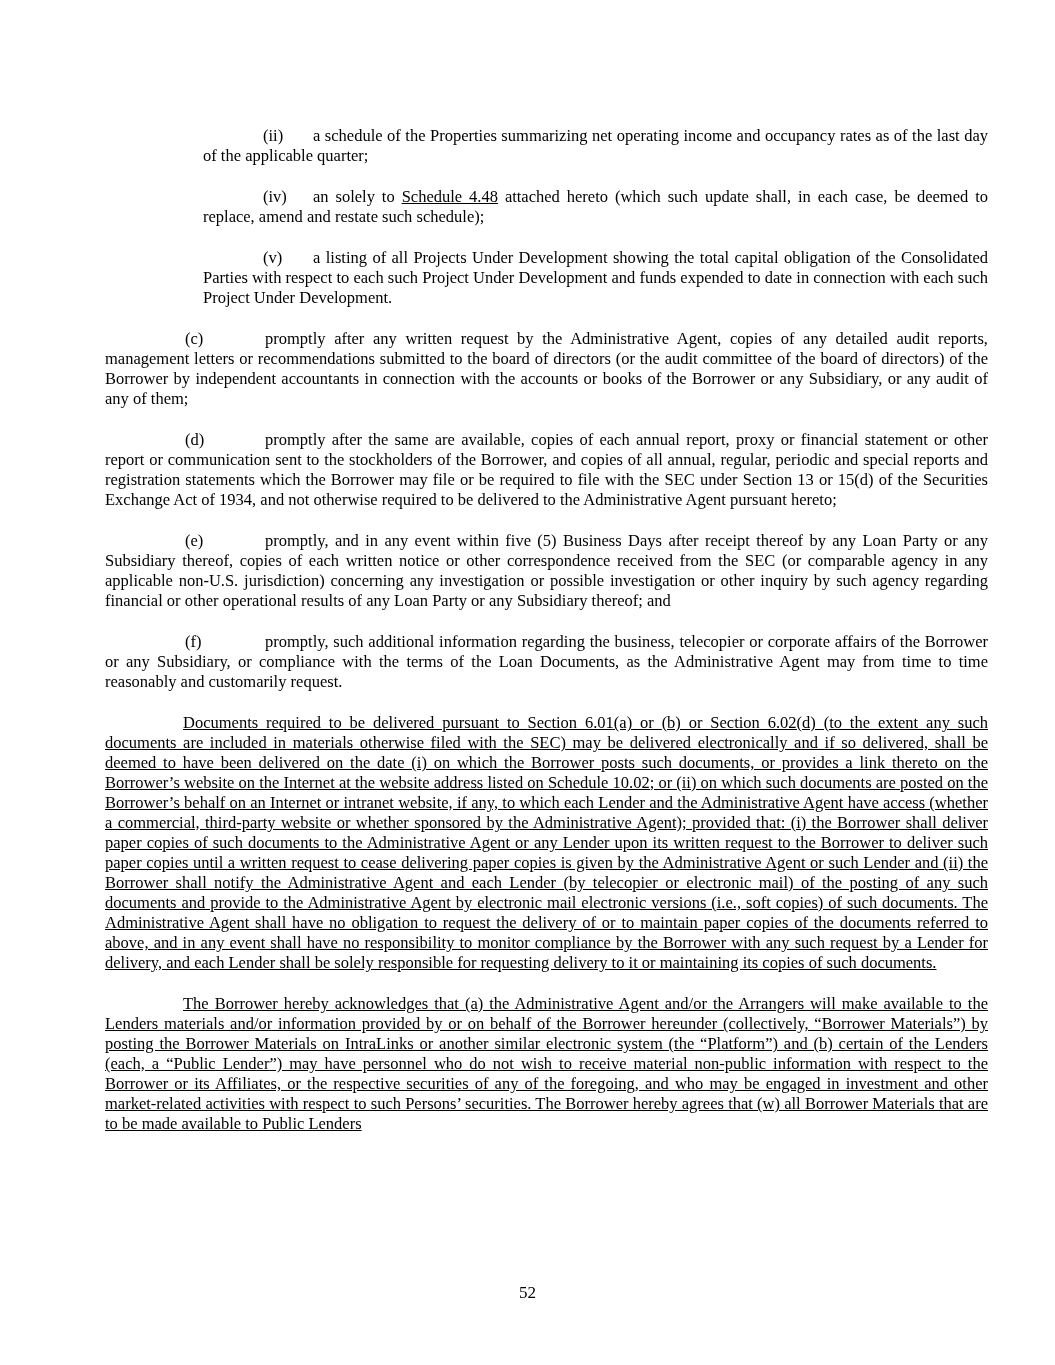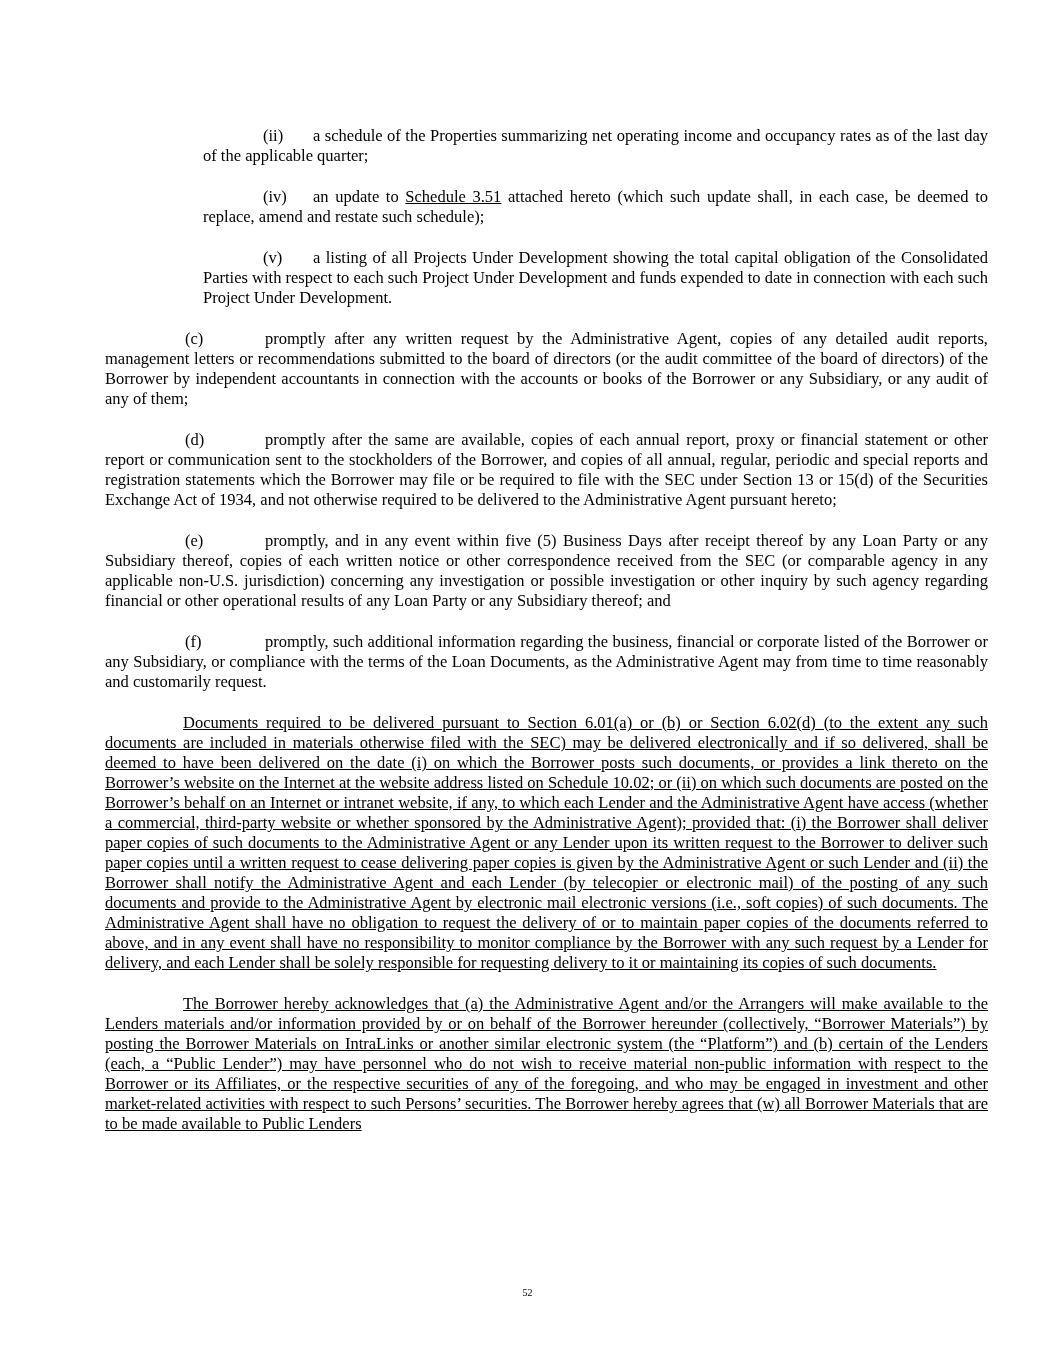--- a/index.html
+++ b/index.html
@@ -35,32 +35,32 @@
   }
   .para.item .plabel { width: 80px; }
   .para.sub  .plabel { width: 50px; }
   .u { text-decoration: underline; }
   .pagenum {
     position: absolute;
     top: 1283px;
     left: 0;
     width: 100%;
     text-align: center;
-    font-size: 10px;
+    font-size: 17px;
   }
 </style>
 </head>
 <body>
 
 <div class="page">
   <div id="doc">
       <p class="para sub"><span class="plabel">(ii)</span><span class="">a schedule of the Properties summarizing net operating income and occupancy rates as of the last day of the applicable quarter;</span></p>
-      <p class="para sub"><span class="plabel">(iv)</span><span class="">an update to </span><span class="u">Schedule 3.51</span><span class=""> attached hereto (which such update shall, in each case, be deemed to replace, amend and restate such schedule);</span></p>
+      <p class="para sub"><span class="plabel">(iv)</span><span class="">an solely to </span><span class="u">Schedule 4.48</span><span class=""> attached hereto (which such update shall, in each case, be deemed to replace, amend and restate such schedule);</span></p>
       <p class="para sub"><span class="plabel">(v)</span><span class="">a listing of all Projects Under Development showing the total capital obligation of the Consolidated Parties with respect to each such Project Under Development and funds expended to date in connection with each such Project Under Development.</span></p>
       <p class="para item"><span class="plabel">(c)</span><span class="">promptly after any written request by the Administrative Agent, copies of any detailed audit reports, management letters or recommendations submitted to the board of directors (or the audit committee of the board of directors) of the Borrower by independent accountants in connection with the accounts or books of the Borrower or any Subsidiary, or any audit of any of them;</span></p>
       <p class="para item"><span class="plabel">(d)</span><span class="">promptly after the same are available, copies of each annual report, proxy or financial statement or other report or communication sent to the stockholders of the Borrower, and copies of all annual, regular, periodic and special reports and registration statements which the Borrower may file or be required to file with the SEC under Section 13 or 15(d) of the Securities Exchange Act of 1934, and not otherwise required to be delivered to the Administrative Agent pursuant hereto;</span></p>
       <p class="para item"><span class="plabel">(e)</span><span class="">promptly, and in any event within five (5) Business Days after receipt thereof by any Loan Party or any Subsidiary thereof, copies of each written notice or other correspondence received from the SEC (or comparable agency in any applicable non-U.S. jurisdiction) concerning any investigation or possible investigation or other inquiry by such agency regarding financial or other operational results of any Loan Party or any Subsidiary thereof; and</span></p>
-      <p class="para item"><span class="plabel">(f)</span><span class="">promptly, such additional information regarding the business, financial or corporate listed of the Borrower or any Subsidiary, or compliance with the terms of the Loan Documents, as the Administrative Agent may from time to time reasonably and customarily request.</span></p>
+      <p class="para item"><span class="plabel">(f)</span><span class="">promptly, such additional information regarding the business, telecopier or corporate affairs of the Borrower or any Subsidiary, or compliance with the terms of the Loan Documents, as the Administrative Agent may from time to time reasonably and customarily request.</span></p>
       <p class="para body"><span class="">Documents required to be delivered pursuant to </span><span class="u">Section 6.01(a)</span><span class=""> or </span><span class="u">(b)</span><span class=""> or </span><span class="u">Section 6.02(d)</span><span class=""> (to the extent any such documents are included in materials otherwise filed with the SEC) may be delivered electronically and if so delivered, shall be deemed to have been delivered on the date (i) on which the Borrower posts such documents, or provides a link thereto on the Borrower’s website on the Internet at the website address listed on </span><span class="u">Schedule 10.02</span><span class="">; or (ii) on which such documents are posted on the Borrower’s behalf on an Internet or intranet website, if any, to which each Lender and the Administrative Agent have access (whether a commercial, third-party website or whether sponsored by the Administrative Agent); </span><span class="u">provided</span><span class=""> that:  (i) the Borrower shall deliver paper copies of such documents to the Administrative Agent or any Lender upon its written request to the Borrower to deliver such paper copies until a written request to cease delivering paper copies is given by the Administrative Agent or such Lender and (ii) the Borrower shall notify the Administrative Agent and each Lender (by telecopier or electronic mail) of the posting of any such documents and provide to the Administrative Agent by electronic mail electronic versions (</span><span class="u">i.e.,</span><span class=""> soft copies) of such documents.  The Administrative Agent shall have no obligation to request the delivery of or to maintain paper copies of the documents referred to above, and in any event shall have no responsibility to monitor compliance by the Borrower with any such request by a Lender for delivery, and each Lender shall be solely responsible for requesting delivery to it or maintaining its copies of such documents.</span></p>
       <p class="para body"><span class="">The Borrower hereby acknowledges that (a) the Administrative Agent and/or the Arrangers will make available to the Lenders materials and/or information provided by or on behalf of the Borrower hereunder (collectively, “</span><span class="u">Borrower Materials</span><span class="">”) by posting the Borrower Materials on IntraLinks or another similar electronic system (the “</span><span class="u">Platform</span><span class="">”) and (b) certain of the Lenders (each, a “</span><span class="u">Public Lender</span><span class="">”) may have personnel who do not wish to receive material non-public information with respect to the Borrower or its Affiliates, or the respective securities of any of the foregoing, and who may be engaged in investment and other market-related activities with respect to such Persons’ securities.  The Borrower hereby agrees that (w) all Borrower Materials that are to be made available to Public Lenders</span></p>
     </div>
   <div class="pagenum">52</div>
 </div>
 
 </body></html>

